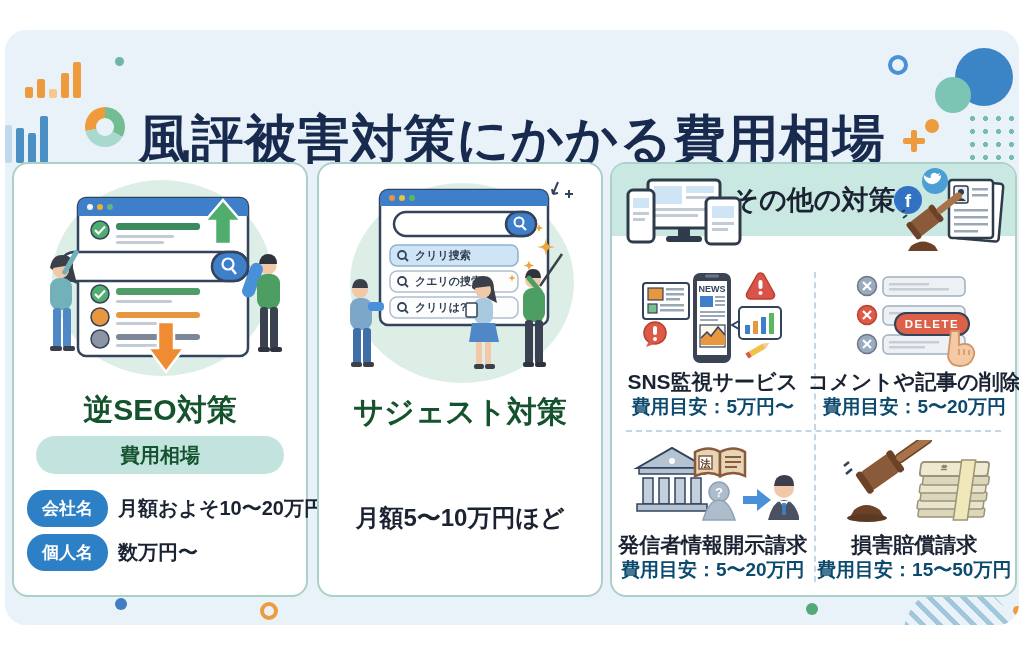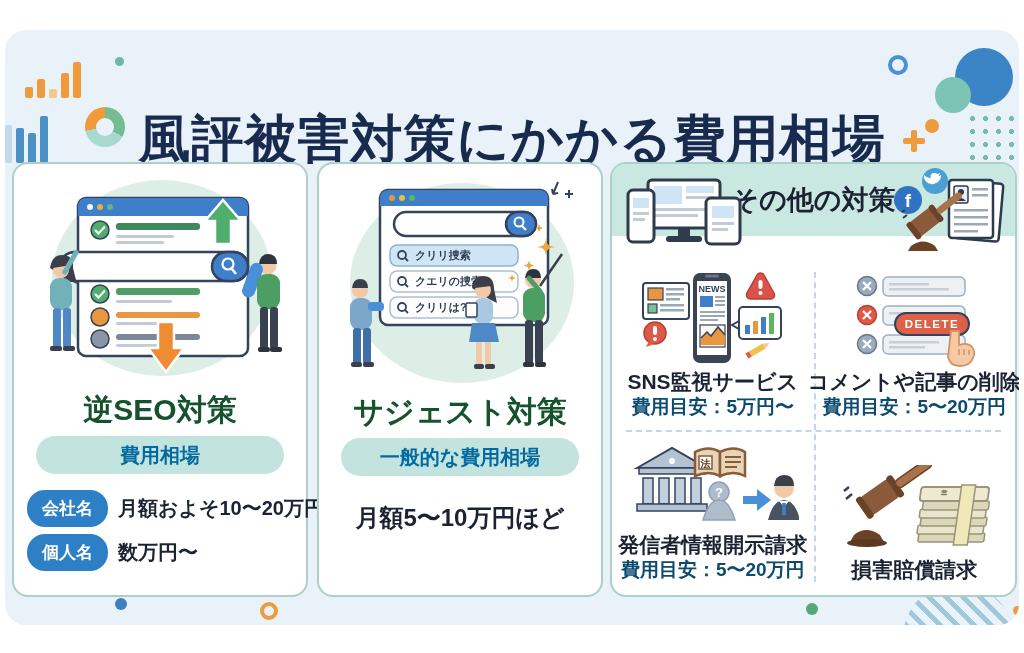--- a/index.html
+++ b/index.html
@@ -15,21 +15,21 @@
   .plus{position:absolute;width:22px;height:22px;}
   .plus:before,.plus:after{content:"";position:absolute;background:#ee9b3d;border-radius:2px;}
   .plus:before{left:8px;top:0;width:6px;height:22px;}
   .plus:after{left:0;top:8px;width:22px;height:6px;}
   .dotgrid{position:absolute;background-image:radial-gradient(#74bcb1 2.5px,rgba(0,0,0,0) 2.6px);background-size:13px 13px;}
   .stripes{position:absolute;border-radius:50%;background:repeating-linear-gradient(45deg,#a0c8da 0 5px,rgba(0,0,0,0) 5px 12px);}
   
   .card{position:absolute;top:132px;height:435px;background:#fff;border:2.5px solid #abd0c8;border-radius:16px;box-sizing:border-box;}
   .card-illu{position:absolute;}
   .c-title{position:absolute;left:0;width:100%;text-align:center;font-size:30px;font-weight:900;color:#14532d;}
-  .pill{position:absolute;left:22px;right:22px;height:38px;border-radius:19px;background:#c3e4de;display:flex;align-items:center;justify-content:center;font-size:20px;font-weight:900;color:#0369a1;}
+  .pill{position:absolute;left:22px;right:22px;height:38px;border-radius:19px;background:#c3e4de;display:flex;align-items:center;justify-content:center;font-size:20px;font-weight:900;color:#14532d;}
   .fee{position:absolute;left:13px;display:flex;align-items:center;gap:10px;}
   .badge{background:#2e80c6;color:#fff;border-radius:18px;padding:7px 15px;font-size:17px;font-weight:bold;white-space:nowrap;}
   .fee-val{font-size:20px;font-weight:900;color:#1b2333;white-space:nowrap;}
   .fee-text{position:absolute;left:0;width:100%;text-align:center;font-size:24px;font-weight:900;color:#1b2333;}
   
   .other-header{position:absolute;left:0;top:0;right:0;height:72px;background:#c9e8e2;border-radius:13px 13px 0 0;display:flex;align-items:center;justify-content:center;}
   .other-title{font-size:27px;font-weight:900;color:#1b2333;}
   .hdr-icons{position:absolute;}
   .vdash{position:absolute;left:50%;top:108px;height:310px;border-left:2px dashed #c2d6e6;}
   .hdash{position:absolute;top:266px;left:14px;right:14px;border-top:2px dashed #c2d6e6;}
@@ -210,21 +210,20 @@
           <path d="M203 110 q1 -9 8 -9 q8 0 8 9 Z" fill="#2e333d"></path>
           <rect x="210" y="106" width="5" height="22" rx="2.5" transform="rotate(-40 212 117)" fill="#4c9e63"></rect>
           <rect x="201" y="120" width="22" height="34" rx="9" fill="#4c9e63"></rect>
           <rect x="203" y="152" width="8" height="44" rx="3" fill="#3a4252"></rect>
           <rect x="213" y="152" width="8" height="44" rx="3" fill="#3a4252"></rect>
           <rect x="201" y="194" width="11" height="5" rx="2" fill="#2e333d"></rect>
           <rect x="213" y="194" width="11" height="5" rx="2" fill="#2e333d"></rect>
         </g>
       </svg>
       <div class="c-title" style="top:228px;">サジェスト対策</div>
-      <div class="pill" style="top:274px;">一般的な費用相場</div>
       <div class="fee-text" style="top:338px;">月額5〜10万円ほど</div>
     </div>
 
     <div class="card" style="left:605px;width:407px;">
       <div class="other-header">
         <span class="other-title">その他の対策</span>
       </div>
       <svg class="hdr-icons" style="left:14px;top:12px;" width="118" height="70" viewBox="0 0 118 70">
         <rect x="22" y="4" width="72" height="48" rx="4" fill="#fff" stroke="#2f3a4a" stroke-width="3"></rect>
         <rect x="28" y="10" width="28" height="18" fill="#cfe4f4"></rect>
@@ -422,17 +421,18 @@
               <rect x="8" y="34" width="66" height="9" rx="2" fill="#dcd6ba" stroke="#9a9478" stroke-width="1.5"></rect>
               <rect x="6" y="26" width="66" height="9" rx="2" fill="#e9e4cc" stroke="#9a9478" stroke-width="1.5"></rect>
               <rect x="8" y="18" width="66" height="9" rx="2" fill="#dcd6ba" stroke="#9a9478" stroke-width="1.5"></rect>
               <rect x="4" y="4" width="68" height="14" rx="3" fill="#efe9d2" stroke="#9a9478" stroke-width="1.8"></rect>
               <rect x="44" y="2" width="14" height="60" fill="#f0e8b8" stroke="#9a9478" stroke-width="1.5"></rect>
               <path d="M26 7 l3 3 m0 -3 l-3 3 m-1.5 -1.5 h6 m-6 3 h6" stroke="#8a845f" stroke-width="1.5" fill="none"></path>
             </g>
           </g>
         </svg>
         <div class="q-name">損害賠償請求</div>
+        <div class="q-cost">費用目安：15〜50万円</div>
       </div>
     </div>
 
   </div>
 </div>
 
 </body></html>

